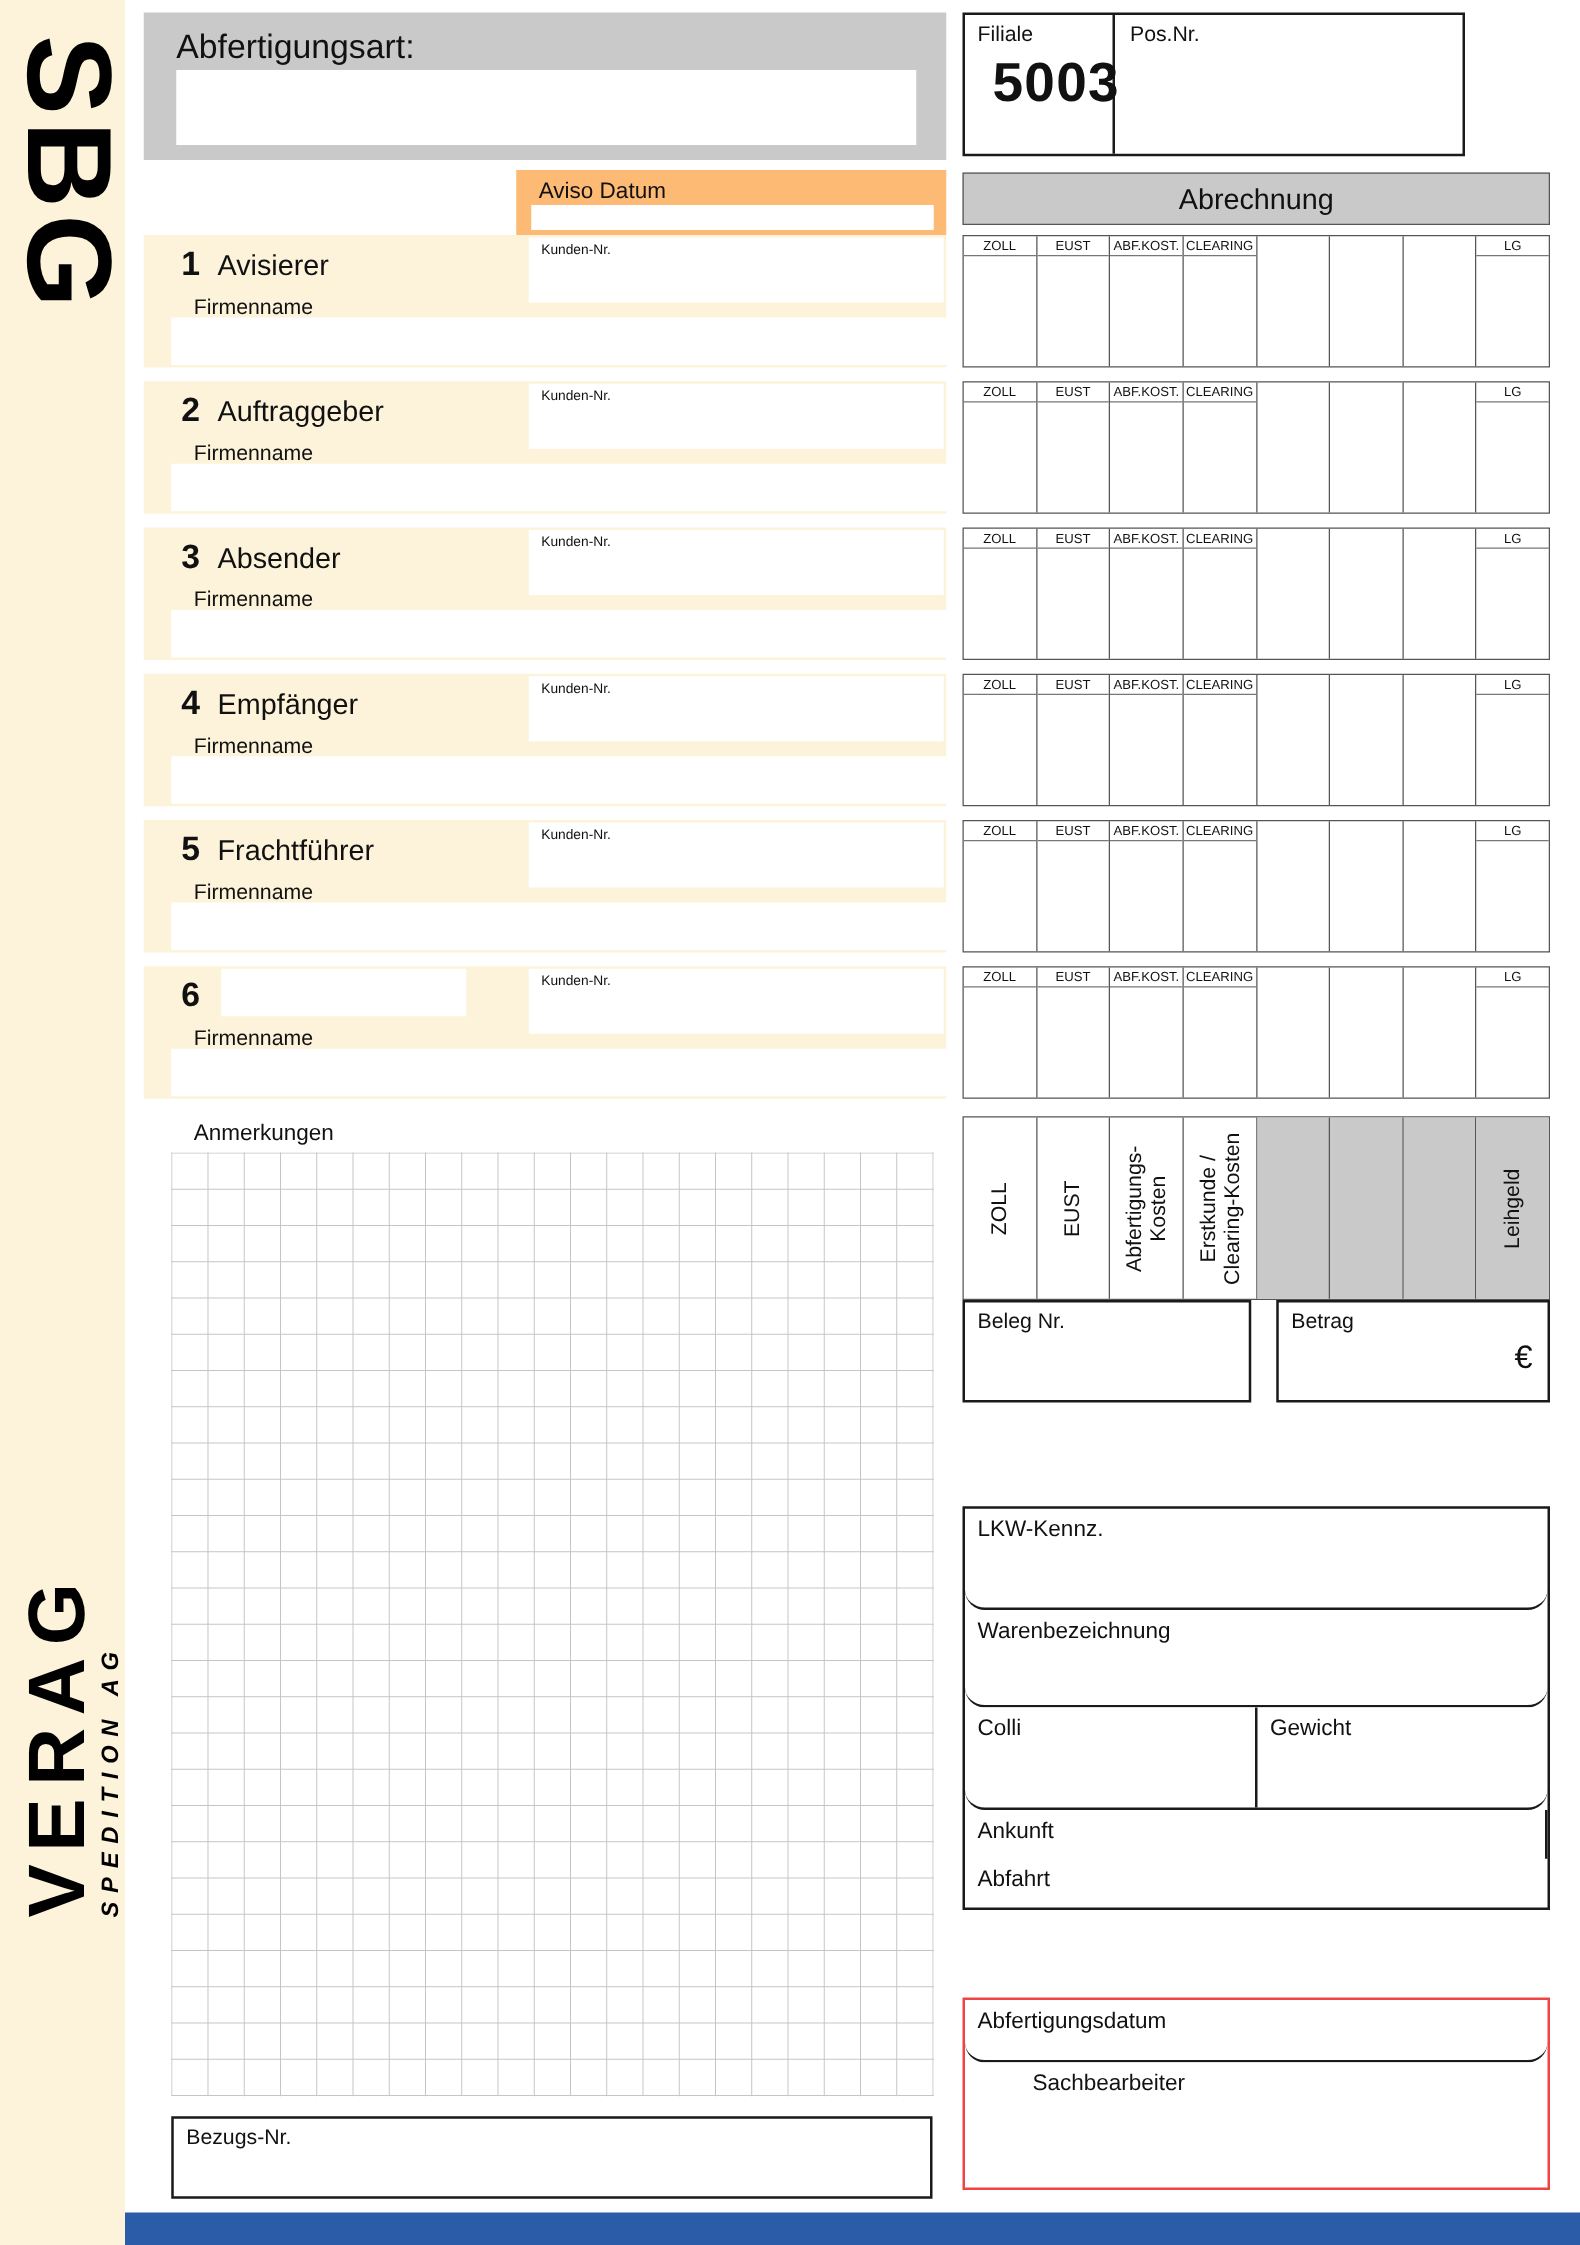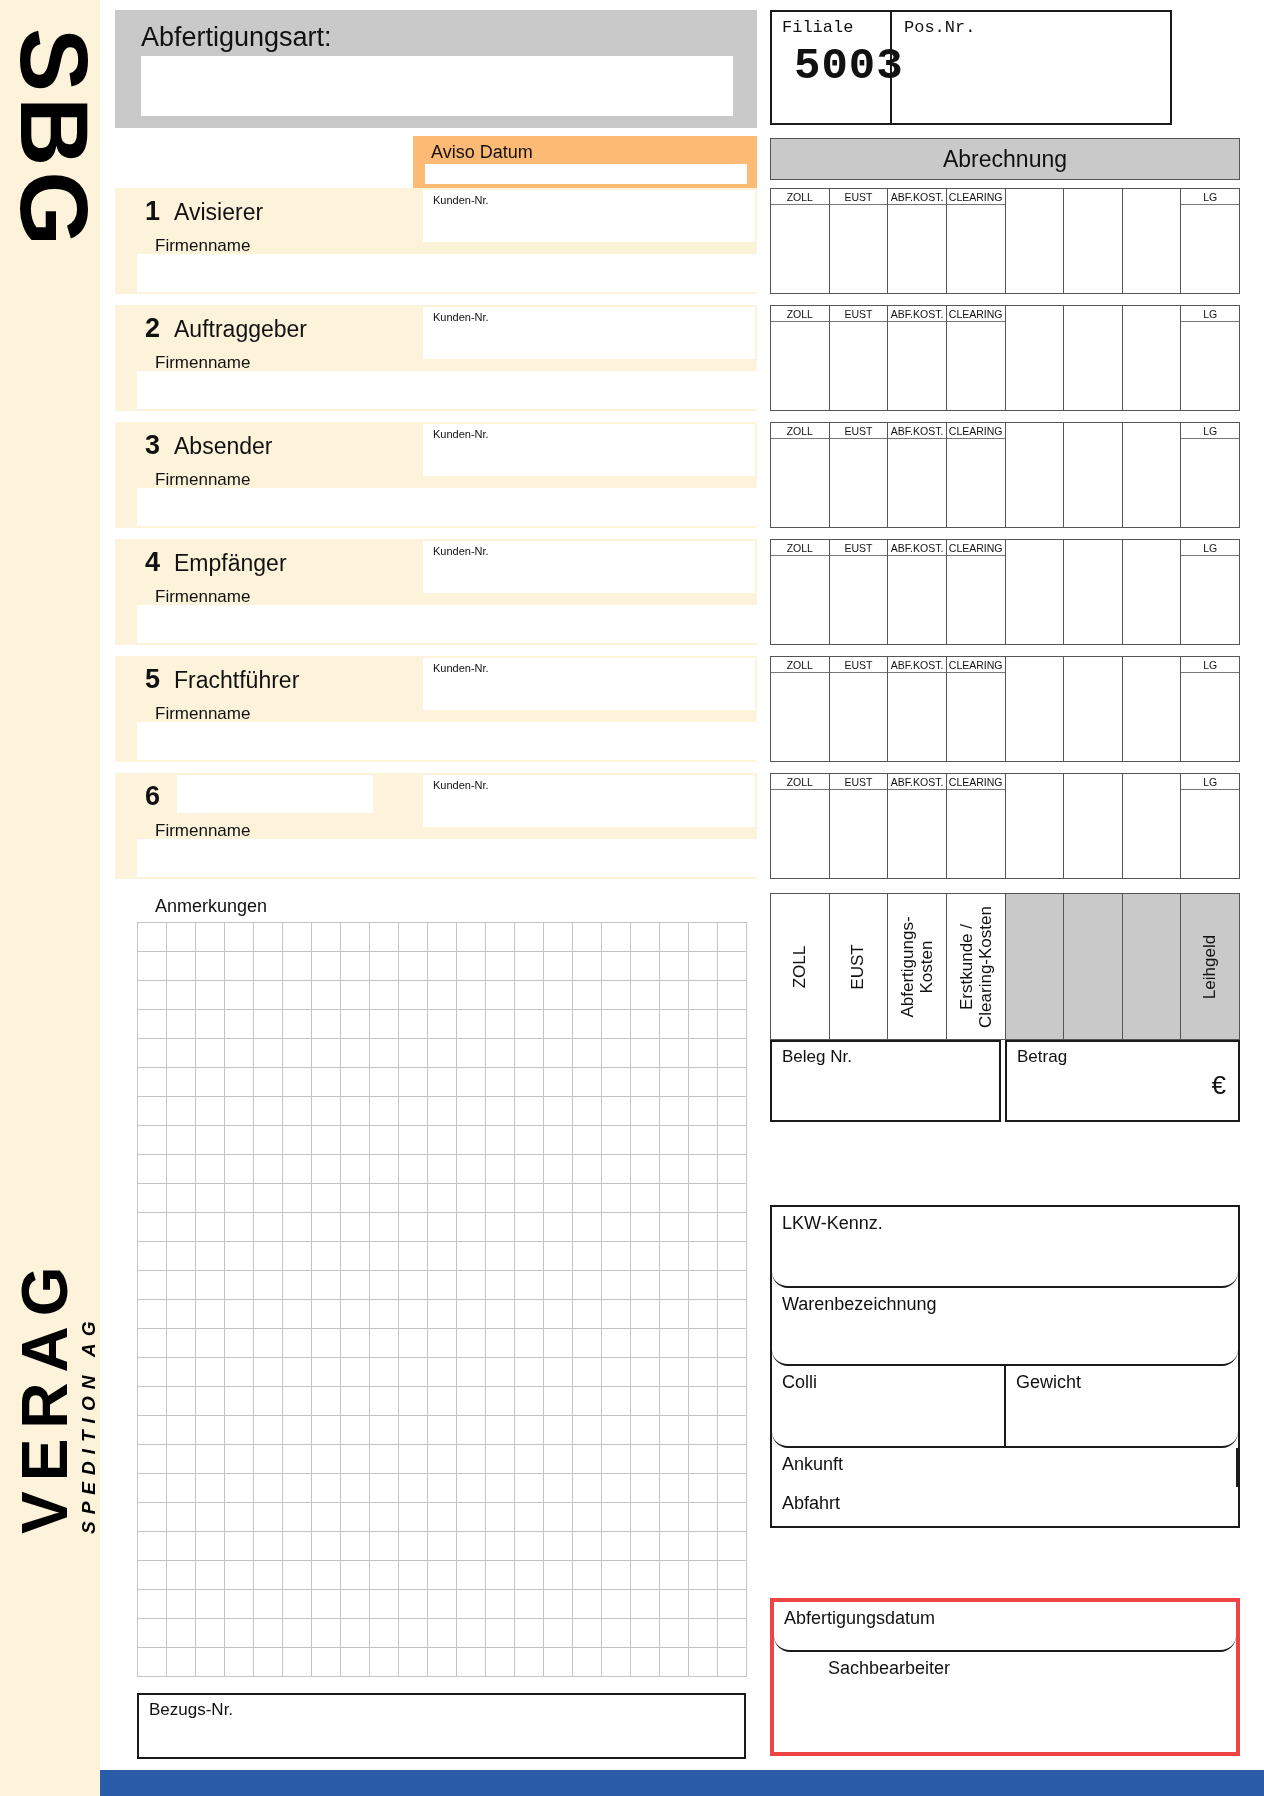--- a/index.html
+++ b/index.html
@@ -24,21 +24,21 @@
   .verag-main { font-size:64px; line-height:58px; font-weight:800; letter-spacing:10px; color:#000; }
   .verag-sub  { font-size:19px; font-weight:700; font-style:italic; letter-spacing:7px; margin-top:4px; color:#000; }
 
   .blue-bar { position:absolute; left:100px; top:1770px; width:1164px; height:26px; background:#2b5ca8; }
 
   
   .abf-panel { position:absolute; left:115px; top:10px; width:642px; height:118px; background:#c9c9c9;padding-left:32px; }
   .abf-label { position:absolute; left:26px; top:12px; font-size:27px; }
   .abf-input { position:absolute; left:26px; top:46px; width:592px; height:60px; background:#fff; }
 
-  .filiale-box { position:absolute; left:770px; top:10px; width:402px; height:115px; border:2px solid #1a1a1a; background:#fff; display:flex;font-family:Liberation Mono, monospace; }
+  .filiale-box { position:absolute; left:770px; top:10px; width:402px; height:115px; border:2px solid #1a1a1a; background:#fff; display:flex; }
   .filiale-cell { width:120px; border-right:2px solid #1a1a1a; padding:6px 10px; }
   .posnr-cell { flex:1; padding:6px 12px; }
   .small-label { font-size:17px; }
   .filiale-value { font-size:44px; font-weight:700; margin-top:4px; letter-spacing:1px;margin-left:12px; }
 
   
   .aviso { position:absolute; left:413px; top:136px; width:344px; height:52px; background:#fdba74; }
   .aviso-label { position:absolute; left:18px; top:6px; font-size:18px; }
   .aviso-input { position:absolute; left:12px; top:28px; width:322px; height:20px; background:#fff; }
 
@@ -71,37 +71,37 @@
   .rot-cell { flex:1; border-right:1px solid #555; position:relative; }
   .rot-cell:last-child { border-right:none; }
   .rot-cell.gray { background:#c9c9c9; }
   .rot-inner {
     position:absolute; left:50%; top:50%; width:145px; height:56px;
     transform:translate(-50%,-50%) rotate(-90deg);
     display:flex; align-items:center; justify-content:center; text-align:center;
     font-size:17px; line-height:1.12; white-space:pre-line;
   }
 
-  .beleg-row { position:absolute; left:770px; top:1040px; width:470px; height:82px; display:flex; gap:4px; }
+  .beleg-row { position:absolute; left:770px; top:1040px; width:470px; height:82px; display:flex; gap:20px; }
   .beleg-box { width:231px; border:2px solid #1a1a1a; position:relative; background:#fff; }
   .betrag-box { flex:1; border:2px solid #1a1a1a; position:relative; background:#fff; }
   .box-label { font-size:17px; padding:5px 10px; }
   .euro { position:absolute; right:12px; top:28px; font-size:26px; }
 
   
   .details { position:absolute; left:770px; top:1205px; width:470px; border:2px solid #1a1a1a; background:#fff; }
   .det-row { border-bottom:2px solid #1a1a1a;border-radius:16px; }
   .det-row:last-child { border-bottom:none;flex-direction:column; }
   .det-label { font-size:18px; padding:6px 10px; }
   .det-split { display:flex; }
   .det-cell { flex:1; }
   .det-cell:first-child { border-right:2px solid #1a1a1a; }
   .h83 { height:81px; } .h80 { height:78px; } .h84 { height:82px; }
 
-  .datum-block { position:absolute; left:770px; top:1598px; width:470px; border:4px solid #ef4444; background:#fff; }
+  .datum-block { position:absolute; left:770px; top:1598px; width:470px; border:2px solid #ef4444; background:#fff; }
   .h52 { height:50px; } .h106 { height:100px;margin-left:44px; }
 
   
   .anm-label { position:absolute; left:155px; top:896px; font-size:18px; }
   .anm-grid {
     position:absolute; left:137px; top:922px; width:610px; height:755px; background:#fff;
     background-image:
       linear-gradient(to right, #c4c4c4 1px, transparent 1px),
       linear-gradient(to bottom, #c4c4c4 1px, transparent 1px);
     background-size:29px 29px;

